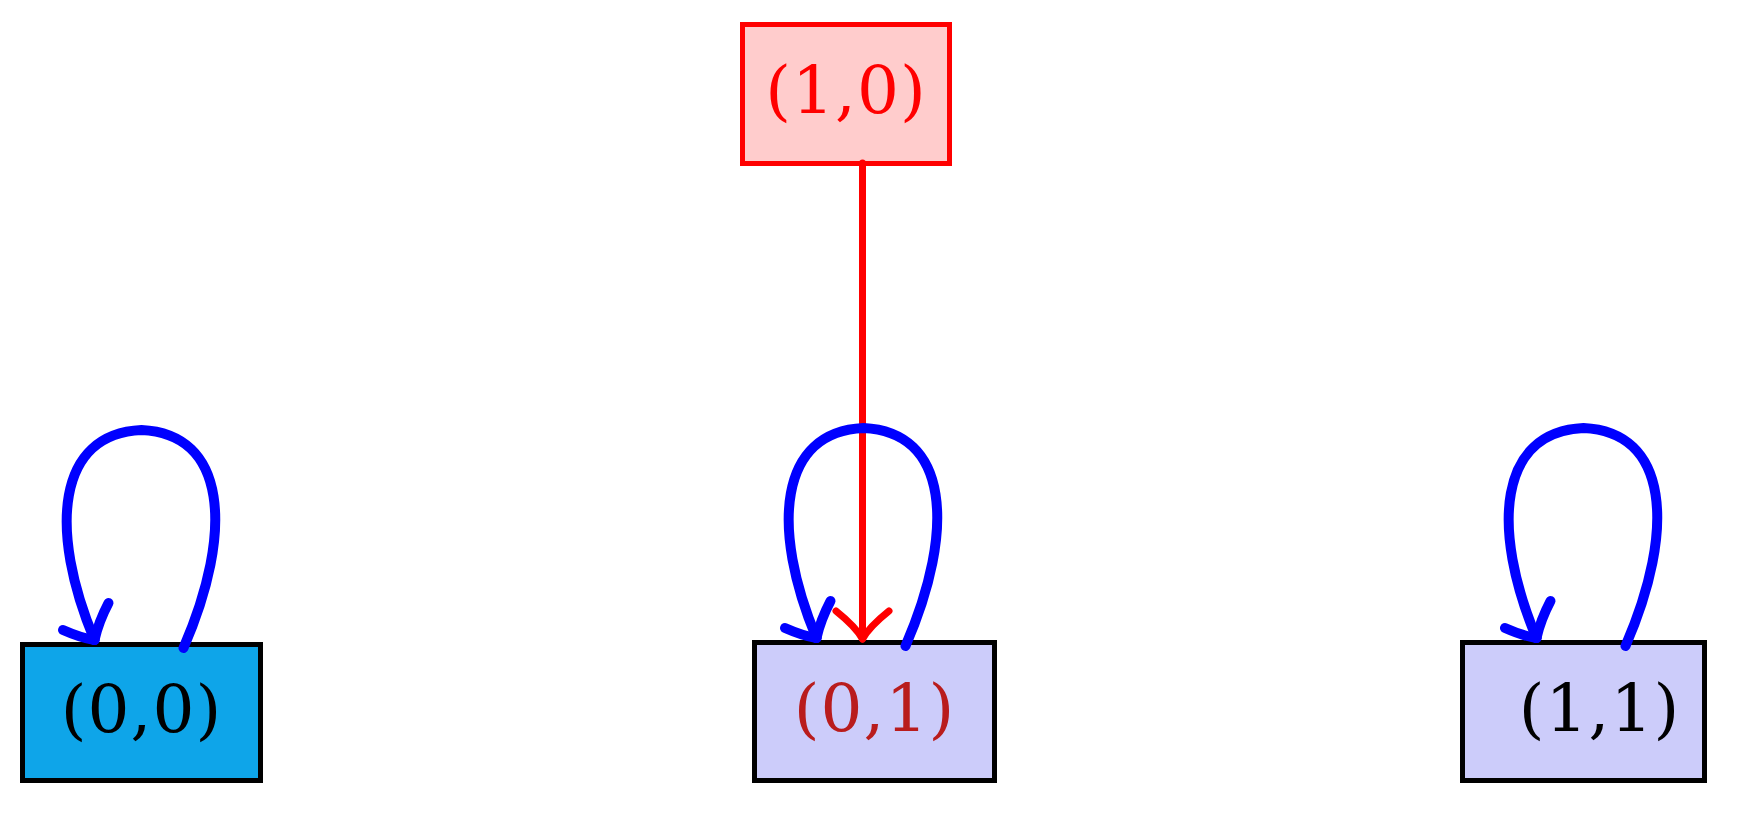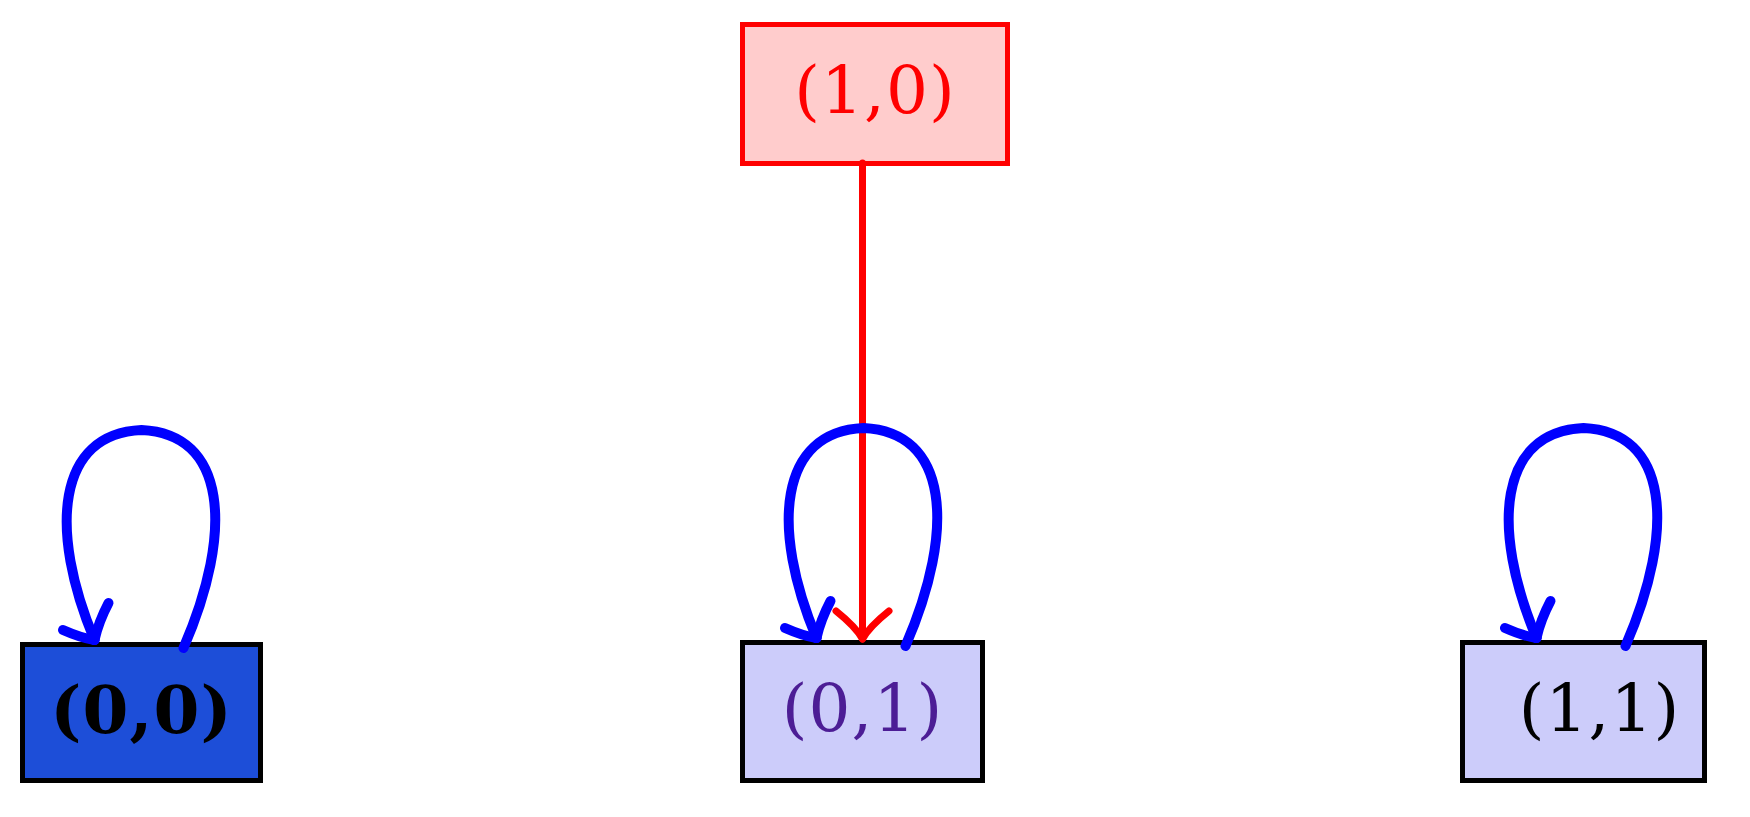--- a/index.html
+++ b/index.html
@@ -24,21 +24,21 @@
     align-items: center;
     justify-content: center;
   }
   .state-label {
     font-size: 66px;
     line-height: 1;
     letter-spacing: 1px;
     padding-bottom: 6px;
     white-space: nowrap;
   }
-  .node-10 { left: 740px;  top: 22px;  width: 270px; height: 144px; }
+  .node-10 { left: 740px;  top: 22px;  width: 212px; height: 144px; }
   .node-00 { left: 20px;   top: 642px; width: 243px; height: 141px; }
   .node-01 { left: 740px;  top: 640px; width: 245px; height: 143px; }
   .node-11 { left: 1460px; top: 640px; width: 247px; height: 143px; }
   #edge-layer {
     position: absolute;
     left: 0;
     top: 0;
     width: 1750px;
     height: 817px;
     pointer-events: none;
@@ -46,25 +46,25 @@
 </style>
 </head>
 <body>
 
 <div id="canvas">
 
   <div class="state-node node-10" style="background-color: rgb(255, 204, 204); border-color: rgb(255, 0, 0); color: rgb(255, 0, 0);">
     <span class="state-label">(1,0)</span>
   </div>
 
-  <div class="state-node node-00" style="background-color: #1d4ed8; border-color: rgb(0, 0, 0); color: rgb(0, 0, 0); font-weight: bold;">
+  <div class="state-node node-00" style="background-color: #0ea5e9; border-color: rgb(0, 0, 0); color: rgb(0, 0, 0);">
     <span class="state-label">(0,0)</span>
   </div>
 
-  <div class="state-node node-01" style="background-color: rgb(204, 204, 250); border-color: rgb(0, 0, 0); color: #4c1d95;">
+  <div class="state-node node-01" style="background-color: rgb(204, 204, 250); border-color: rgb(0, 0, 0); color: #b91c1c; margin-left: 12px;">
     <span class="state-label">(0,1)</span>
   </div>
 
   <div class="state-node node-11" style="background-color: rgb(204, 204, 250); border-color: rgb(0, 0, 0); color: rgb(0, 0, 0); padding-left: 32px;">
     <span class="state-label">(1,1)</span>
   </div>
 
   <svg id="edge-layer" viewBox="0 0 1750 817" xmlns="http://www.w3.org/2000/svg">
 
     <g fill="none" stroke-width="7" stroke-linecap="round" stroke="#ff0000">

